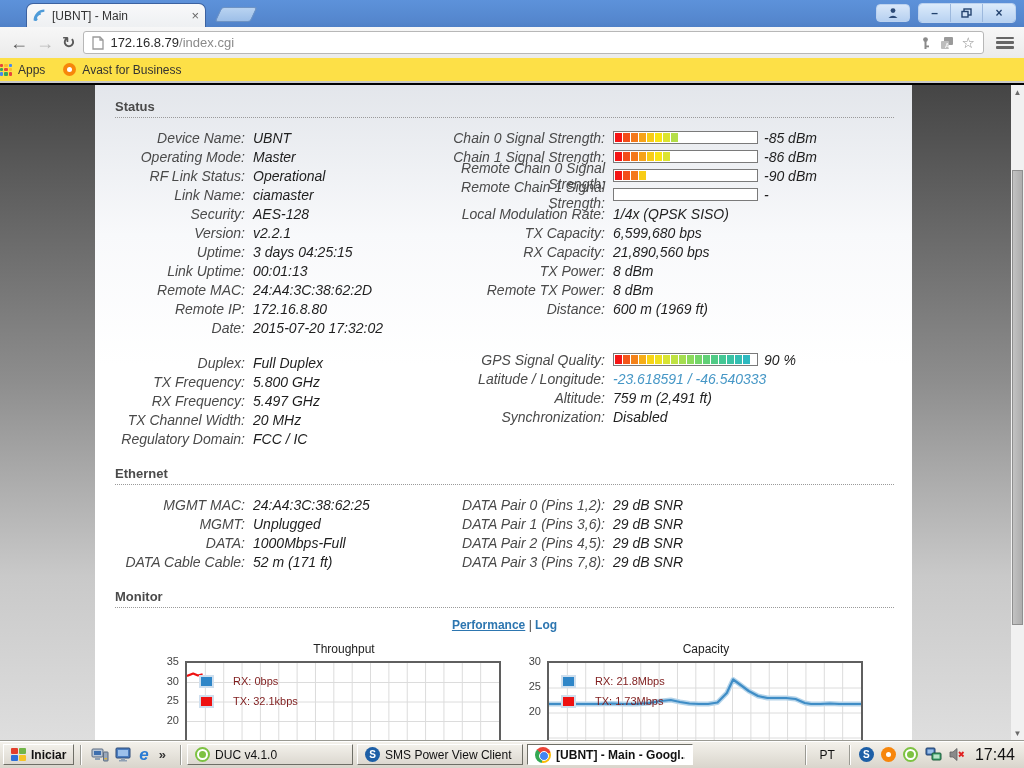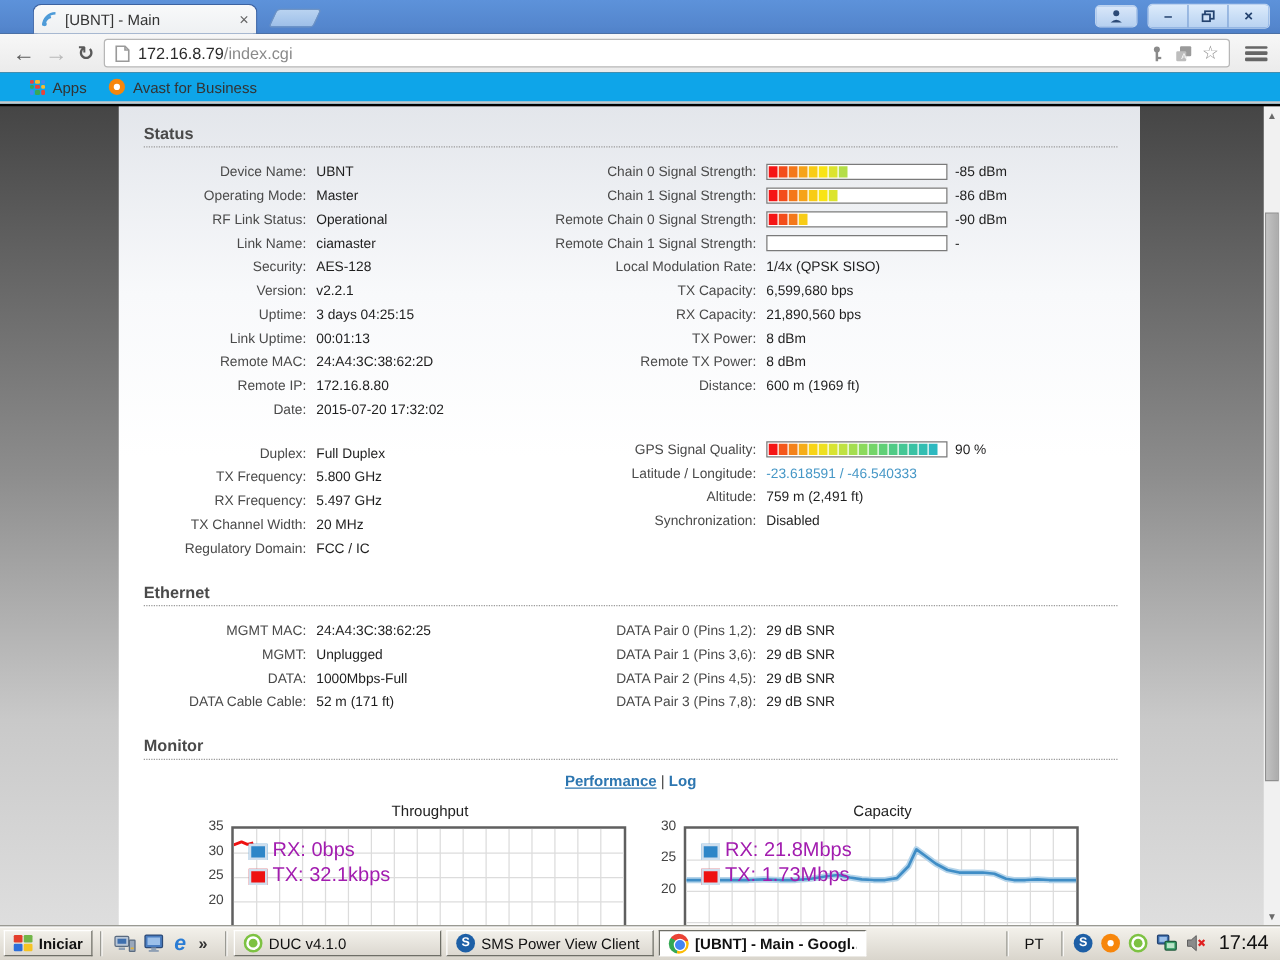--- a/index.html
+++ b/index.html
@@ -35,41 +35,41 @@
   .reload { font-size:16px; color:#5a5a5a; font-weight:bold; }
   .omnibox { flex:1; height:23px; background:#fff; border:1px solid #b7b7b7; border-radius:3px;
     display:flex; align-items:center; padding:0 8px; gap:6px; }
   .url { font-size:13px; color:#8a8a8a; flex:1; white-space:nowrap; overflow:hidden; }
   .url .host { color:#2b2b2b; }
   .omni-icons { display:flex; align-items:center; gap:8px; }
   .star { font-size:15px; color:#8a8a8a; line-height:15px; }
   .menu-icon { width:18px; height:12px; display:flex; flex-direction:column; justify-content:space-between; margin-left:4px;}
   .menu-icon span { height:2.5px; background:#666; border-radius:1px; }
 
-  .bookmarks { height:25px; background:#0ea5e9; border-bottom:2px solid #c9c9c9;
-    display:flex; align-items:center; padding:0 24px; gap:18px; }
+  .bookmarks { height:25px; background:#fde047; border-bottom:2px solid #c9c9c9;
+    display:flex; align-items:center; padding:0 0; gap:18px; }
   .bm-item { display:flex; align-items:center; gap:6px; font-size:12px; color:#333; }
   .apps-grid { width:12px; height:12px; display:grid; grid-template-columns:repeat(3,1fr); gap:1px; }
   .apps-grid span { border-radius:1px; }
   .avast-ic { width:13px; height:13px; border-radius:50%; background:#f7860b;
     display:flex; align-items:center; justify-content:center; }
   .avast-ic::after { content:""; width:5px; height:5px; border-radius:50%; background:#fff; }
 
   
   .page { position:absolute; top:85px; left:0; right:0; bottom:28px; overflow:hidden;
     background:linear-gradient(180deg,#454545 0,#8d8d8d 45%,#c9c9c9 75%,#dedede 100%); }
   .panel { position:absolute; left:95px; width:817px; top:0; bottom:0; overflow:hidden;
     background:linear-gradient(180deg,#e3e6eb 0,#f8f9fb 150px,#ffffff 280px);
     padding:10px 18px 0 20px; }
   .section-header { font-size:13px; font-weight:bold; color:#4a4a4a;
     border-bottom:1px dotted #9a9a9a; padding:4px 0 3px 0; margin-bottom:10px; }
   .columns { display:flex; }
   .col-left { width:320px; flex-shrink:0; }
   .col-right { flex:1; }
-  .row { display:flex; align-items:center; height:19px; font-size:11px; }
+  .row { display:flex; align-items:center; height:19px; font-size:14px;font-style:italic; }
   .col-left .lab { width:130px; }
   .col-right .lab { width:170px; }
   .lab { text-align:right; color:#4a4a4a; flex-shrink:0; }
   .val { margin-left:8px; color:#1e1e1e; white-space:nowrap; display:flex; align-items:center; }
   .linkval { color:#4697c6; cursor:pointer; }
   .segbar { width:145px; height:13px; background:#fff; border:1px solid #7a7a7a;
     display:inline-flex; align-items:center; padding:1px; gap:1px; flex-shrink:0; }
   .seg { width:7px; height:9px; flex-shrink:0; }
   .bartext { margin-left:6px; color:#1e1e1e; }
   .section { margin-bottom:14px; }
@@ -79,21 +79,21 @@
   .mon-links .log  { color:#2d76b0; font-weight:bold; cursor:pointer; }
 
   .charts { display:flex; padding-left:40px; gap:16px; }
   .chart-block { display:flex; flex-direction:column; }
   .chart-title { text-align:center; font-size:12px; color:#222; margin:0 0 5px 32px; }
   .chart-wrap { display:flex; }
   .ylabels { width:30px; position:relative; flex-shrink:0; }
   .ytick { position:absolute; right:6px; font-size:11px; color:#444; }
   .plot { position:relative; width:316px; height:116px; border:2px solid #5f5f5f; background:#fff; }
   .legend { position:absolute; left:12px; top:8px; }
-  .lgrow { display:flex; align-items:center; gap:4px; height:20px; font-size:16px; color:#a21caf; }
+  .lgrow { display:flex; align-items:center; gap:19px; height:20px; font-size:11px; color:#7f1d1d; }
   .sw { width:15px; height:13px; border:2px solid #cfdfee; flex-shrink:0; }
 
   
   .pg-scroll { position:absolute; right:0; top:0; bottom:0; width:13px; background:#f1f1f1; }
   .pg-arrow { position:absolute; left:0; width:13px; height:14px; color:#6a6a6a; font-size:8px;
     display:flex; align-items:center; justify-content:center; }
   .pg-arrow.up { top:0; }
   .pg-arrow.down { bottom:0; }
   .pg-thumb { position:absolute; left:1px; width:11px; top:85px; height:455px;
     background:linear-gradient(90deg,#c2c2c2,#adadad); border:1px solid #8f8f8f; }

